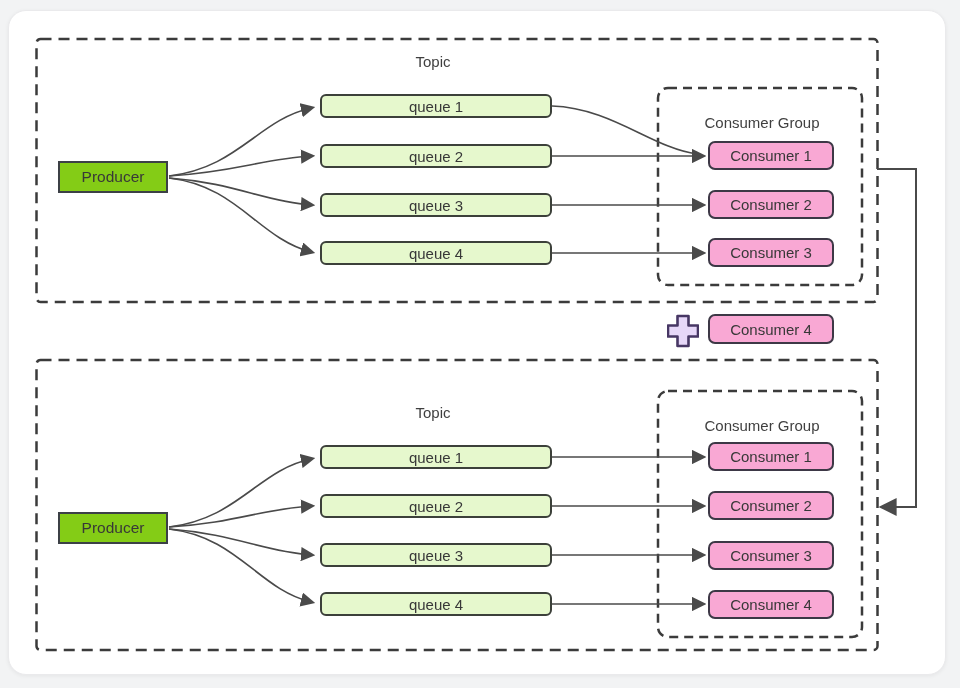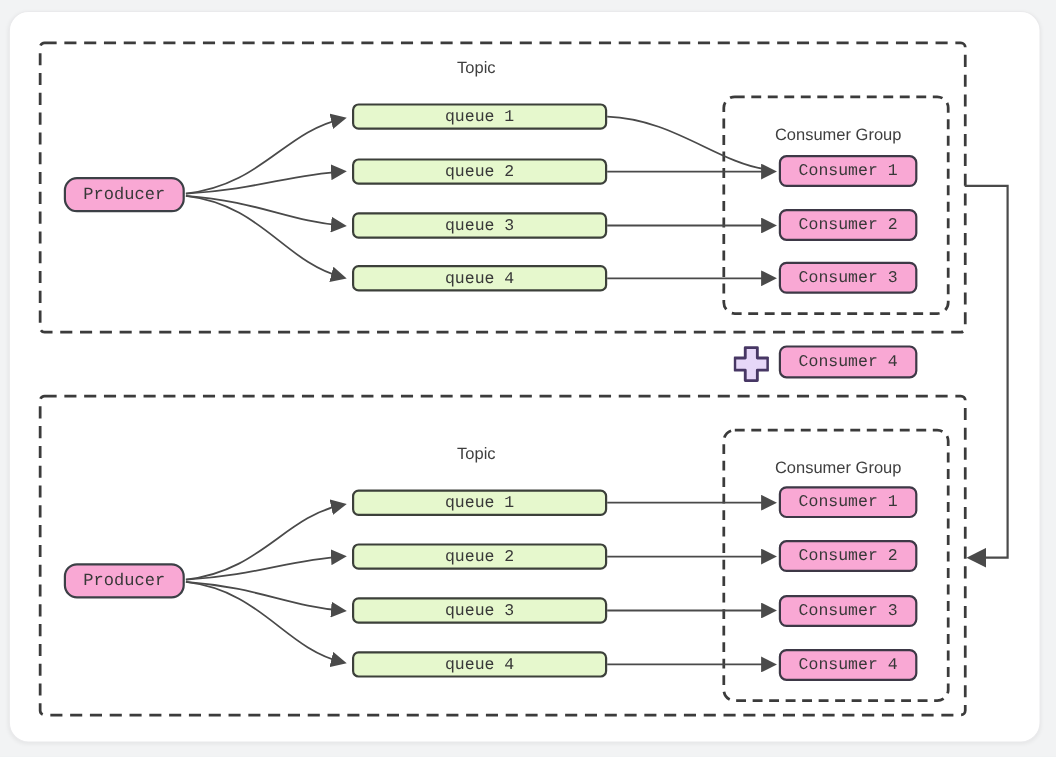--- a/index.html
+++ b/index.html
@@ -10,23 +10,22 @@
   .card{
     position:absolute;left:8px;top:10px;width:936px;height:663px;
     background:#ffffff;border:1px solid #eaeaec;border-radius:18px;
     box-shadow:0 1px 4px rgba(0,0,0,0.06);
   }
   svg.overlay{position:absolute;left:0;top:0;width:960px;height:688px;}
   .node{
     position:absolute;display:flex;align-items:center;justify-content:center;
     box-sizing:border-box;color:#383838;font-size:15px;white-space:nowrap;
     background:#fff;
-    font-family:Liberation Mono, monospace;
   }
-  .producer{background:#f9a8d4;border:2.5px solid #3c4046;border-radius:12px;font-size:15.5px;}
+  .producer{background:#84cc16;border:2.5px solid #3c4046;border-radius:0;font-size:15.5px;}
   .queue{background:#e6f8cd;border:2px solid #3c403a;border-radius:6px;}
   .consumer{background:#f9a8d4;border:2.5px solid #3d3846;border-radius:7px;}
   .dlabel{
     position:absolute;text-align:center;font-size:15px;color:#3f3f3f;
   }
   .plus-wrap{position:absolute;}
 </style>
 </head>
 <body>
 

